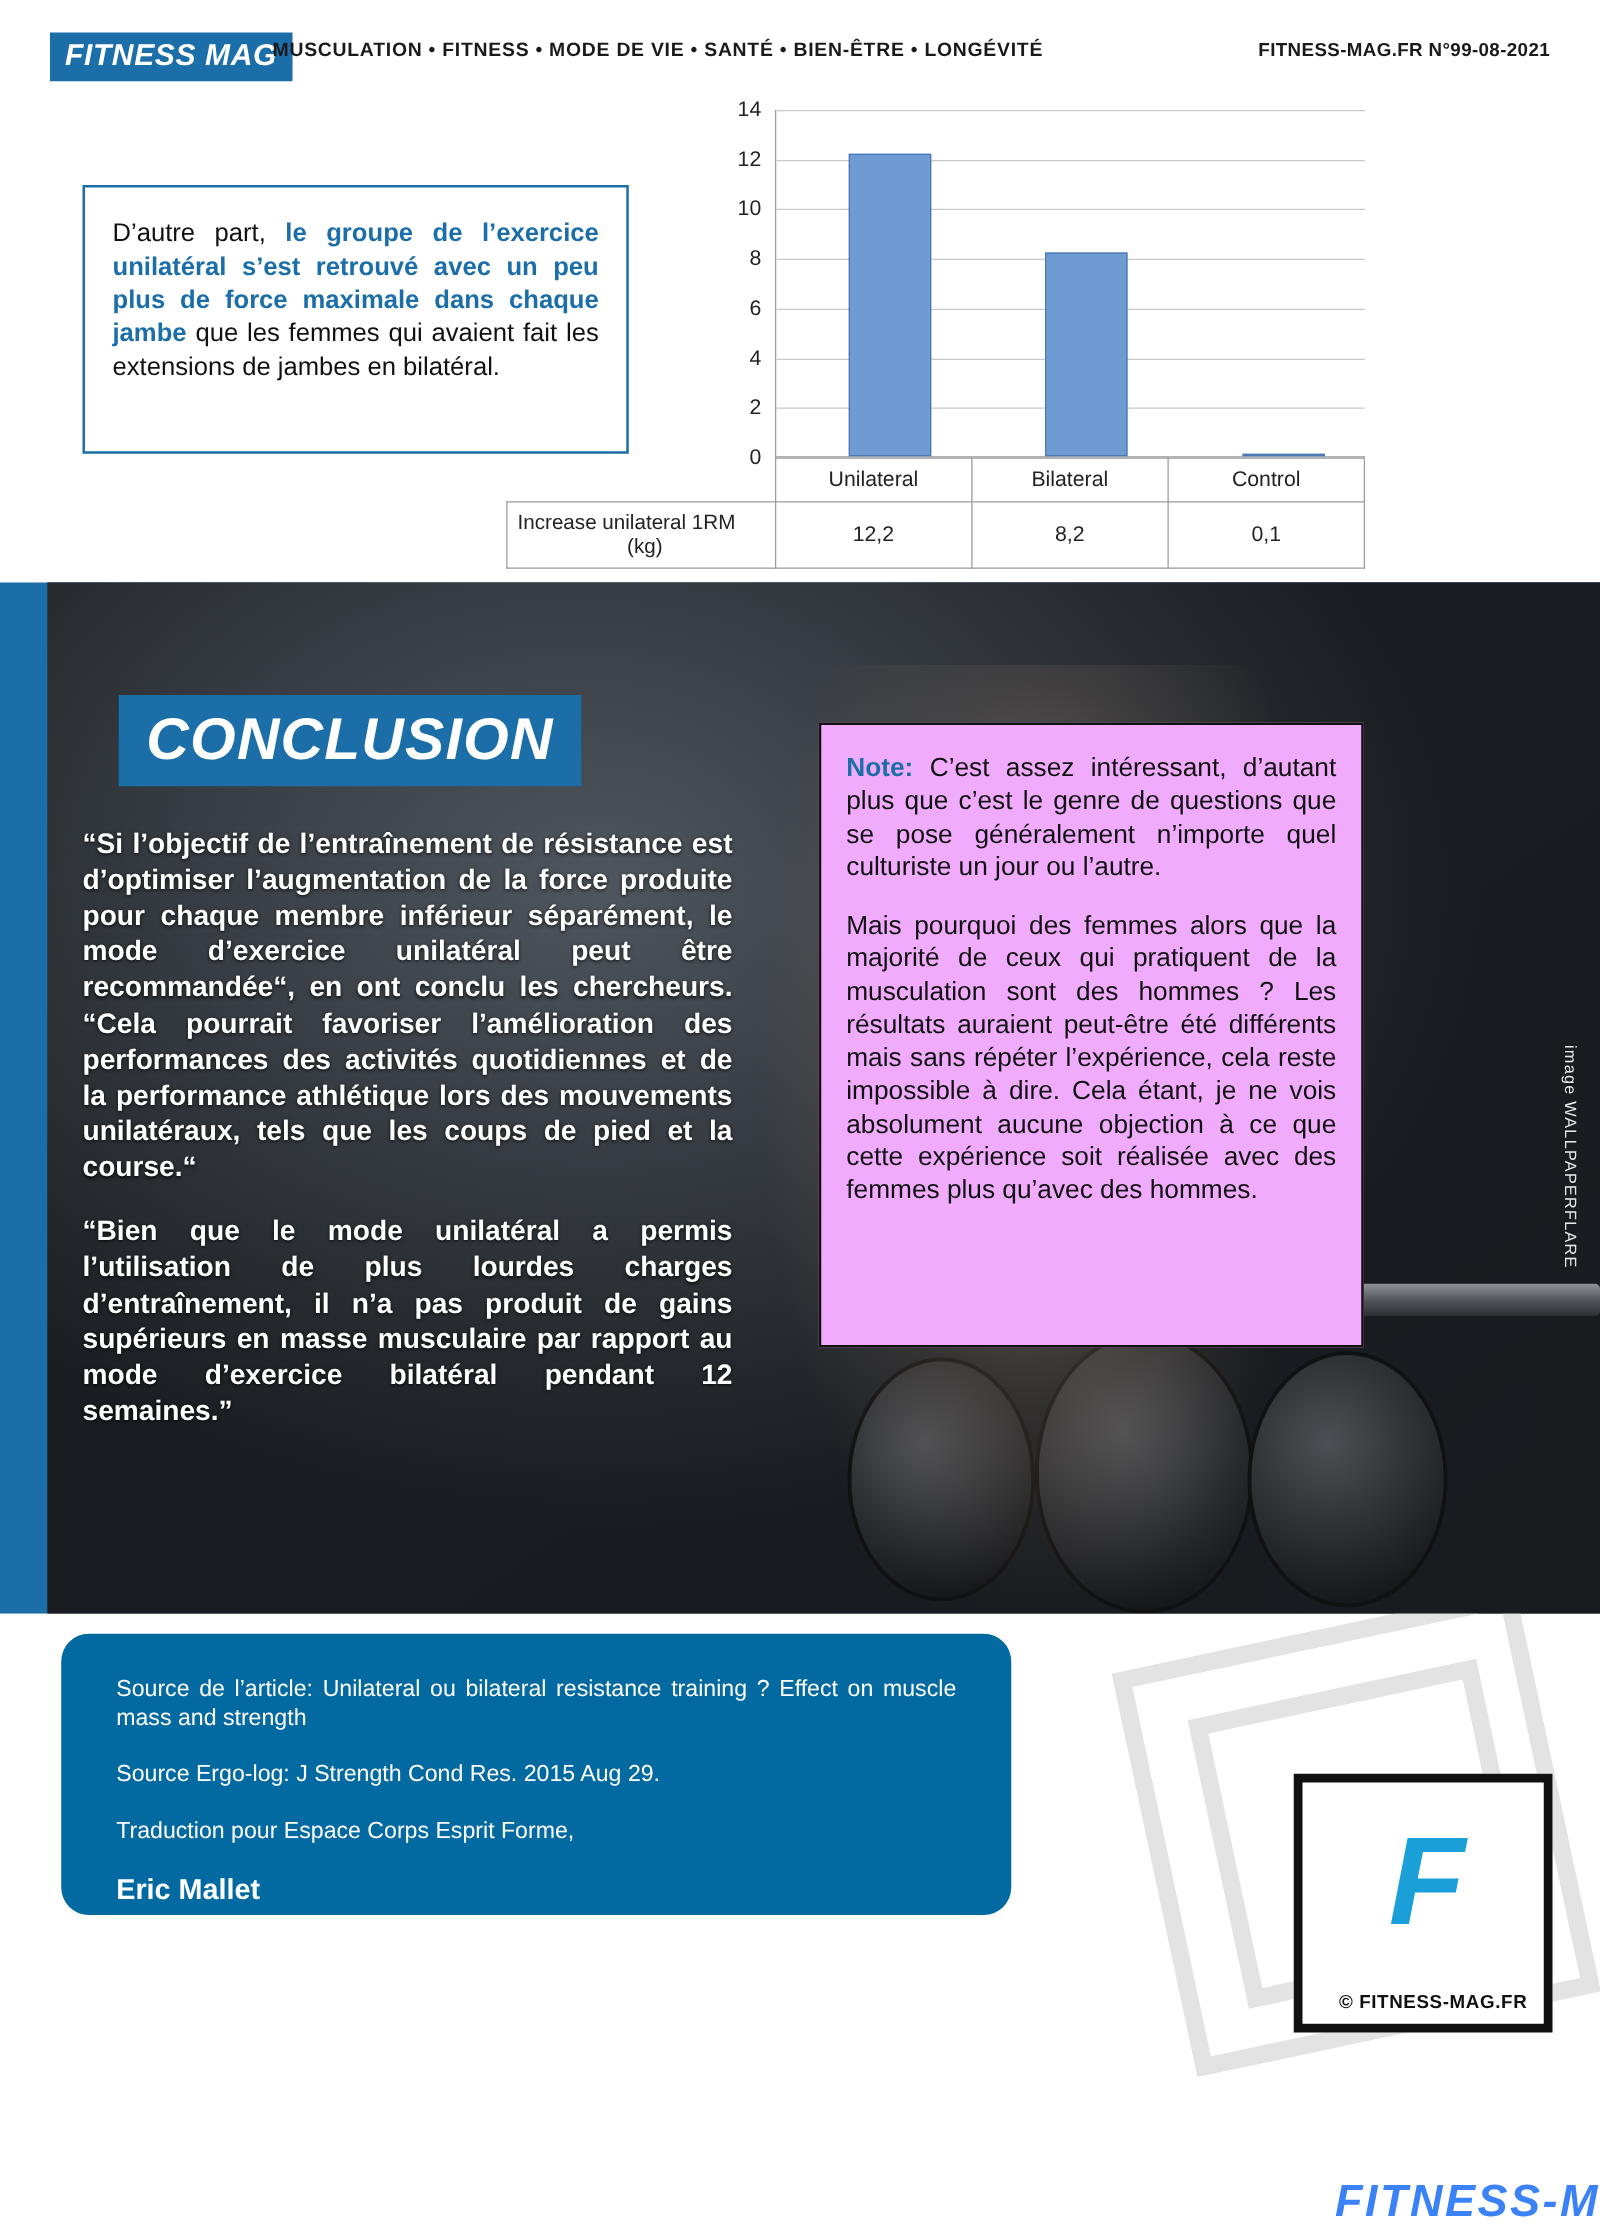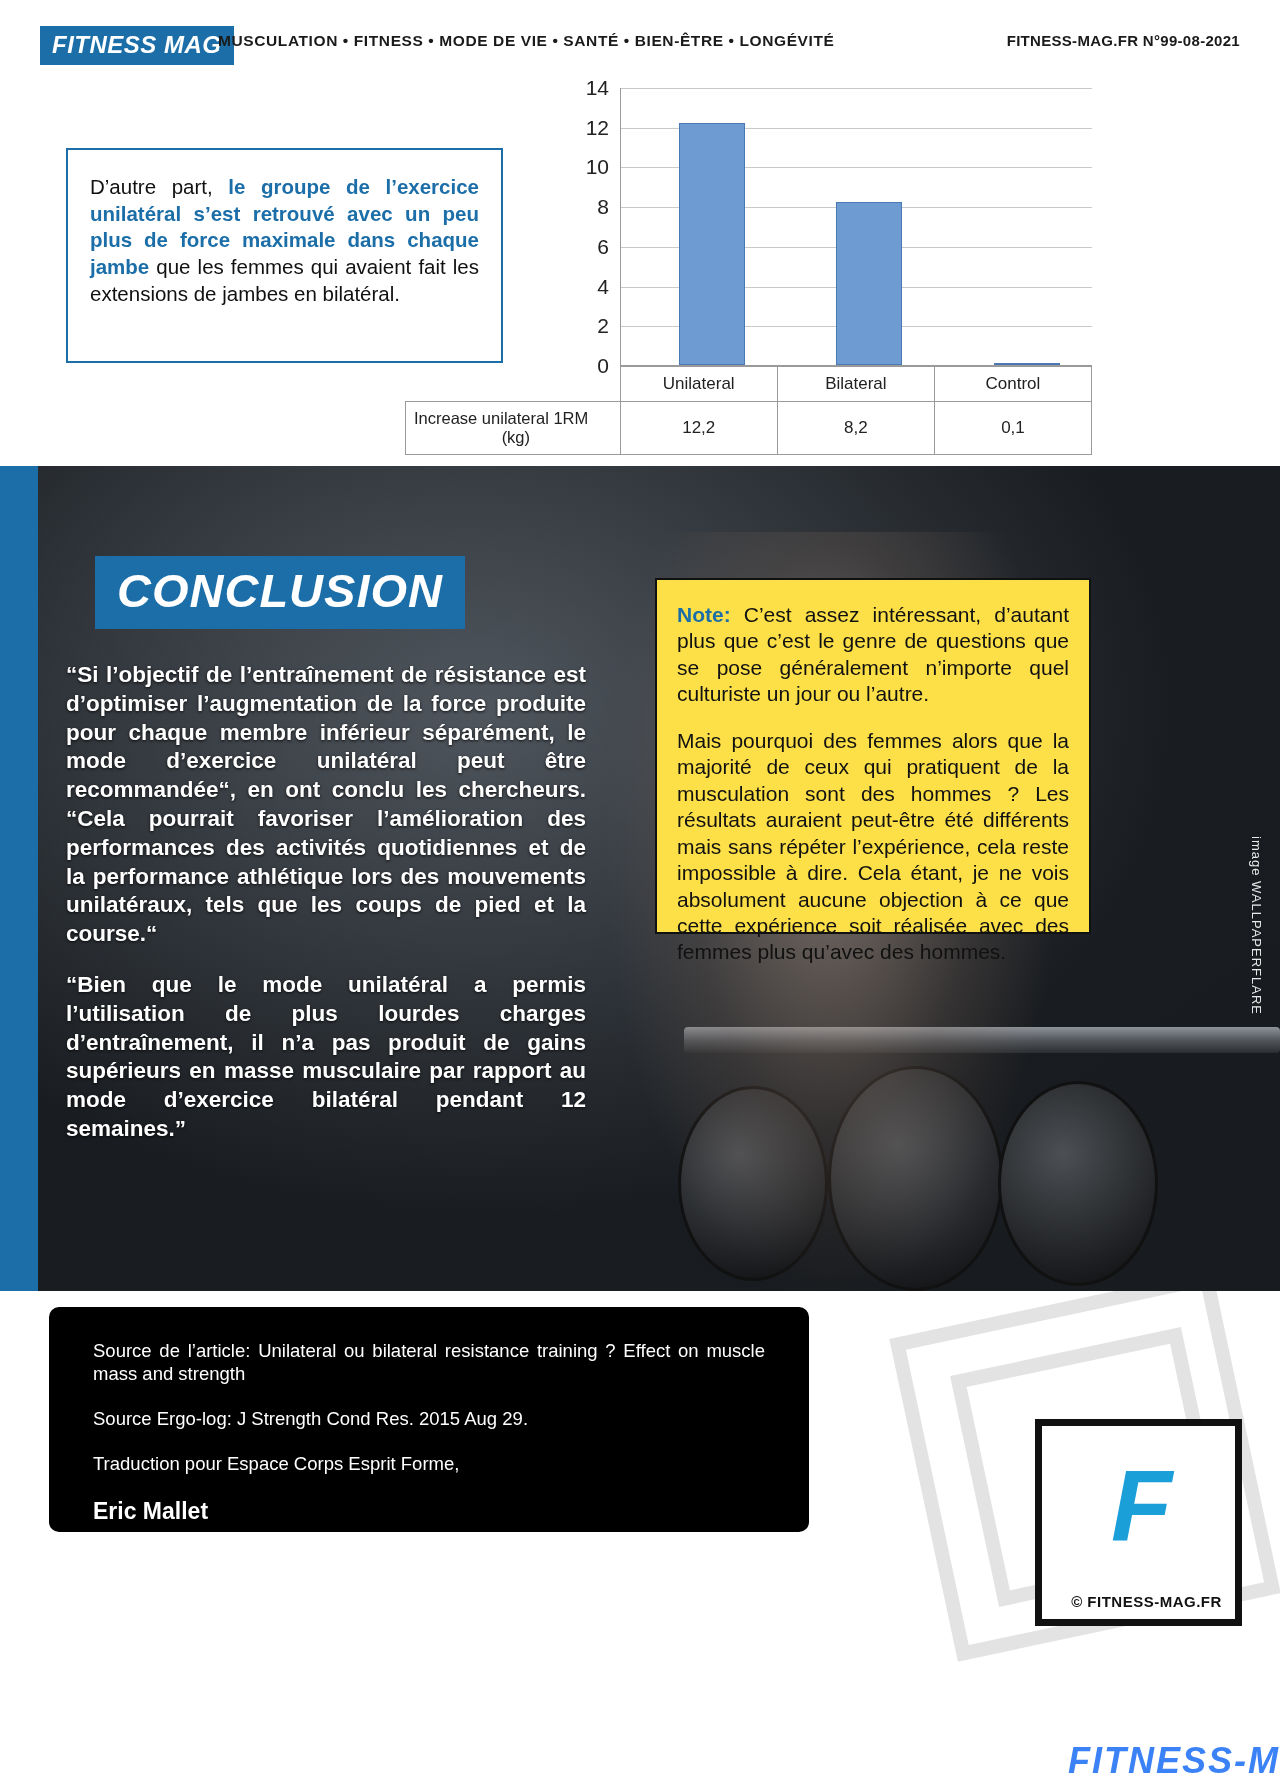--- a/index.html
+++ b/index.html
@@ -57,21 +57,21 @@
     border-left: 1px solid #9a9a9a; border-bottom: 1px solid #9a9a9a;
     background: #fff;
   }
   .grid-line {
     position: absolute; left: 0; width: 100%; height: 1px; background: #c9c9c9;
   }
   .y-axis-labels {
     position: absolute; left: 170px; top: 0px; width: 40px; height: 298px;
   }
   .y-tick {
-    position: absolute; right: 6px; font-size: 21px; color: #222;
+    position: absolute; right: 6px; font-size: 17px; color: #222;
     transform: translateY(-50%);
   }
   .bar {
     position: absolute; bottom: 0; background: #6e9bd2; border: 1px solid #4a78b4;
   }
   .cat-table {
     position: absolute; left: 0px; top: 288px; width: 687px;
     border-collapse: collapse;
   }
   .cat-table td {
@@ -118,40 +118,40 @@
   }
   .conclusion-body {
     position: absolute; left: 66px; top: 195px; width: 520px;
     color: #ffffff; font-size: 22.5px; line-height: 1.28;
     text-align: justify; font-weight: bold;
     text-shadow: 0 1px 3px rgba(0,0,0,0.85);
   }
   .conclusion-body p + p { margin-top: 22px; }
 
   .note-box {
-    position: absolute; left: 655px; top: 112px; width: 436px; height: 356px;
-    background: #fde047; border: 2px solid #111;
+    position: absolute; left: 655px; top: 112px; width: 436px; height: 500px;
+    background: #f0abfc; border: 2px solid #111;
     padding: 22px 20px;
   }
   .note-text {
     font-size: 21px; line-height: 1.26; color: #111; text-align: justify;
   }
   .note-text b { color: #1b6ea8; }
   .note-text p + p { margin-top: 20px; }
   .img-credit {
     position: absolute; right: 16px; top: 370px;
     writing-mode: vertical-rl;
     font-size: 13px; color: #e8e8e8; letter-spacing: 1px;
   }
 
   
   .footer { position: absolute; left: 0; top: 1291px; width: 1280px; height: 495px; background: #fff; }
   .source-box {
     position: absolute; left: 49px; top: 16px; width: 760px; height: 225px;
-    background: #000000; border-radius: 10px;
+    background: #0369a1; border-radius: 22px;
     padding: 32px 44px; color: #fff;
   }
   .source-line { font-size: 18.5px; line-height: 1.25; margin-bottom: 22px; text-align: justify; }
   .source-author { font-size: 23px; font-weight: bold; }
 
   .watermark {
     position: absolute; right: 0px; top: 0px; width: 400px; height: 495px;
     overflow: hidden;
   }
   .wm-sq {

